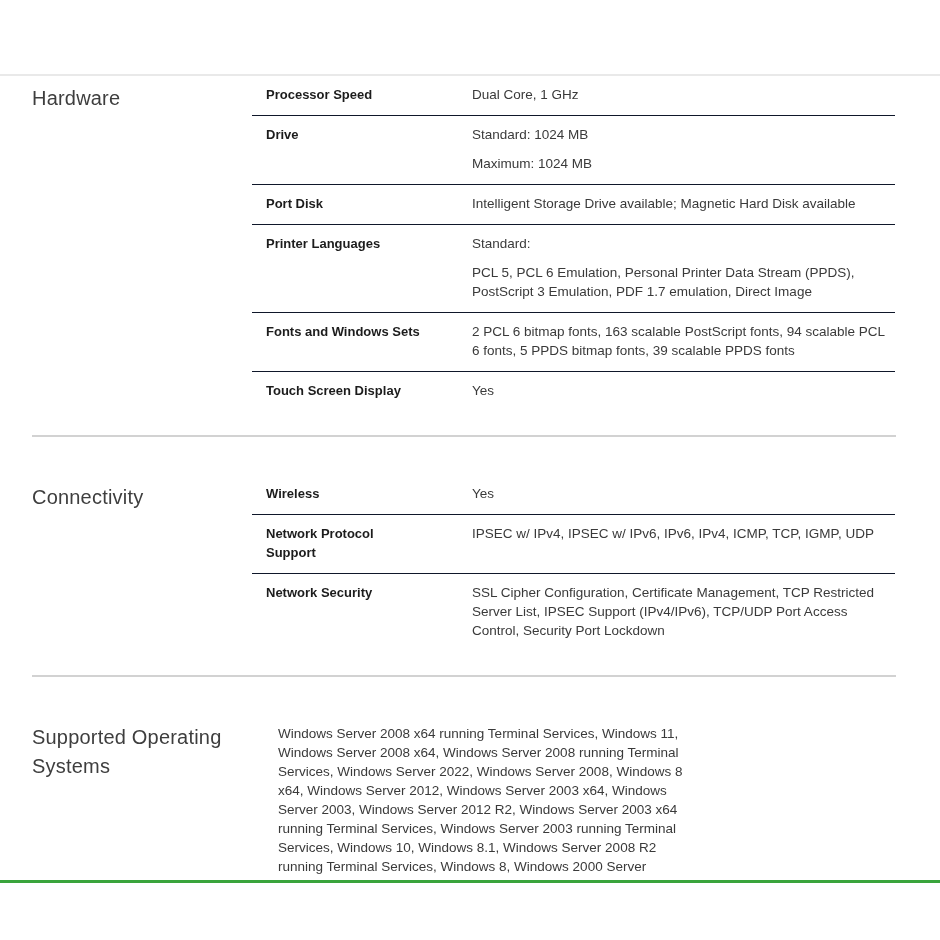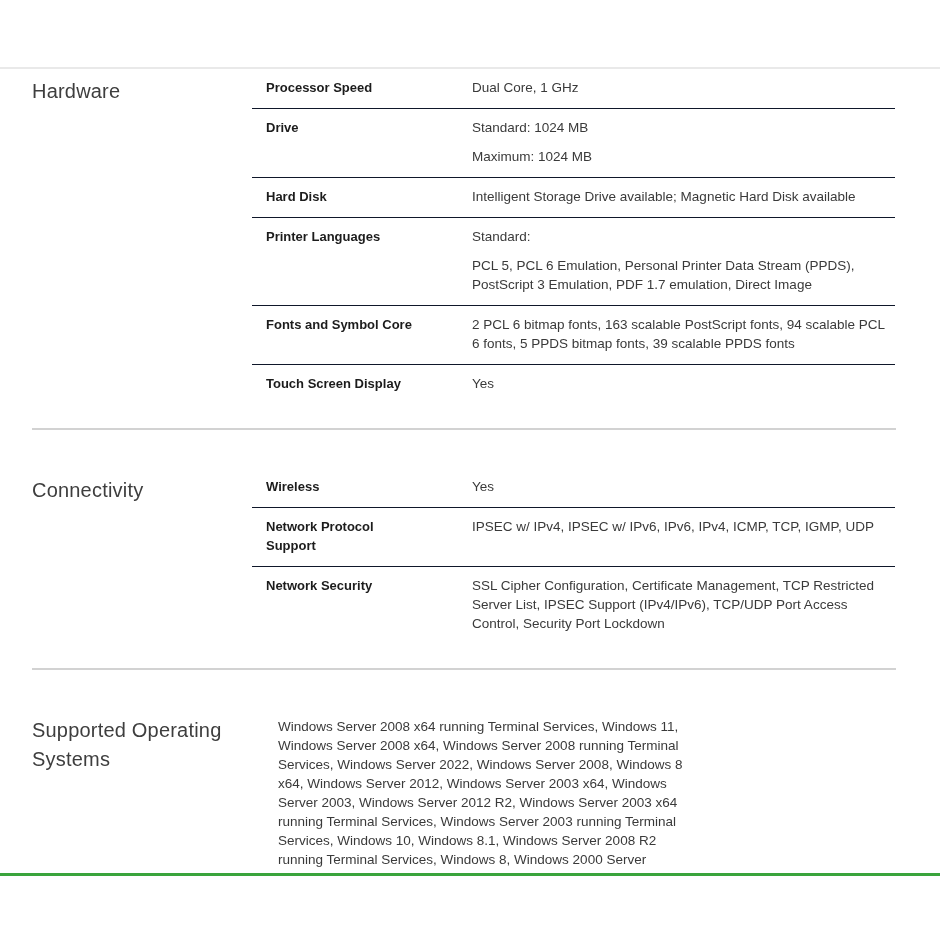--- a/index.html
+++ b/index.html
@@ -10,21 +10,21 @@
   body {
     width: 940px;
     height: 940px;
     position: relative;
     overflow: hidden;
     font-family: "Liberation Sans", sans-serif;
     -webkit-font-smoothing: antialiased;
   }
   .page {
     position: absolute;
-    top: 5px; left: 0;
+    top: 12px; left: 0;
     width: 940px;
     height: 688px;
   }
   .top-rule {
     position: absolute;
     top: 62px;
     left: 0;
     width: 940px;
     height: 0;
     border-top: 2px solid #e9e9e9;
@@ -121,36 +121,36 @@
 
   <div class="spec-row">
     <div class="spec-label">Drive</div>
     <div class="spec-value">
               <p>Standard: 1024 MB</p>
               <p>Maximum: 1024 MB</p>
             </div>
   </div>
 
   <div class="spec-row">
-    <div class="spec-label">Hard Disk</div>
+    <div class="spec-label">Port Disk</div>
     <div class="spec-value">
               <p>Intelligent Storage Drive available; Magnetic Hard Disk available</p>
             </div>
   </div>
 
   <div class="spec-row">
     <div class="spec-label">Printer Languages</div>
     <div class="spec-value">
               <p>Standard:</p>
               <p>PCL 5, PCL 6 Emulation, Personal Printer Data Stream (PPDS), PostScript 3 Emulation, PDF 1.7 emulation, Direct Image</p>
             </div>
   </div>
 
   <div class="spec-row">
-    <div class="spec-label">Fonts and Symbol Core</div>
+    <div class="spec-label">Fonts and Windows Sets</div>
     <div class="spec-value">
               <p>2 PCL 6 bitmap fonts, 163 scalable PostScript fonts, 94 scalable PCL 6 fonts, 5 PPDS bitmap fonts, 39 scalable PPDS fonts</p>
             </div>
   </div>
 
   <div class="spec-row">
     <div class="spec-label">Touch Screen Display</div>
     <div class="spec-value">
               <p>Yes</p>
             </div>

